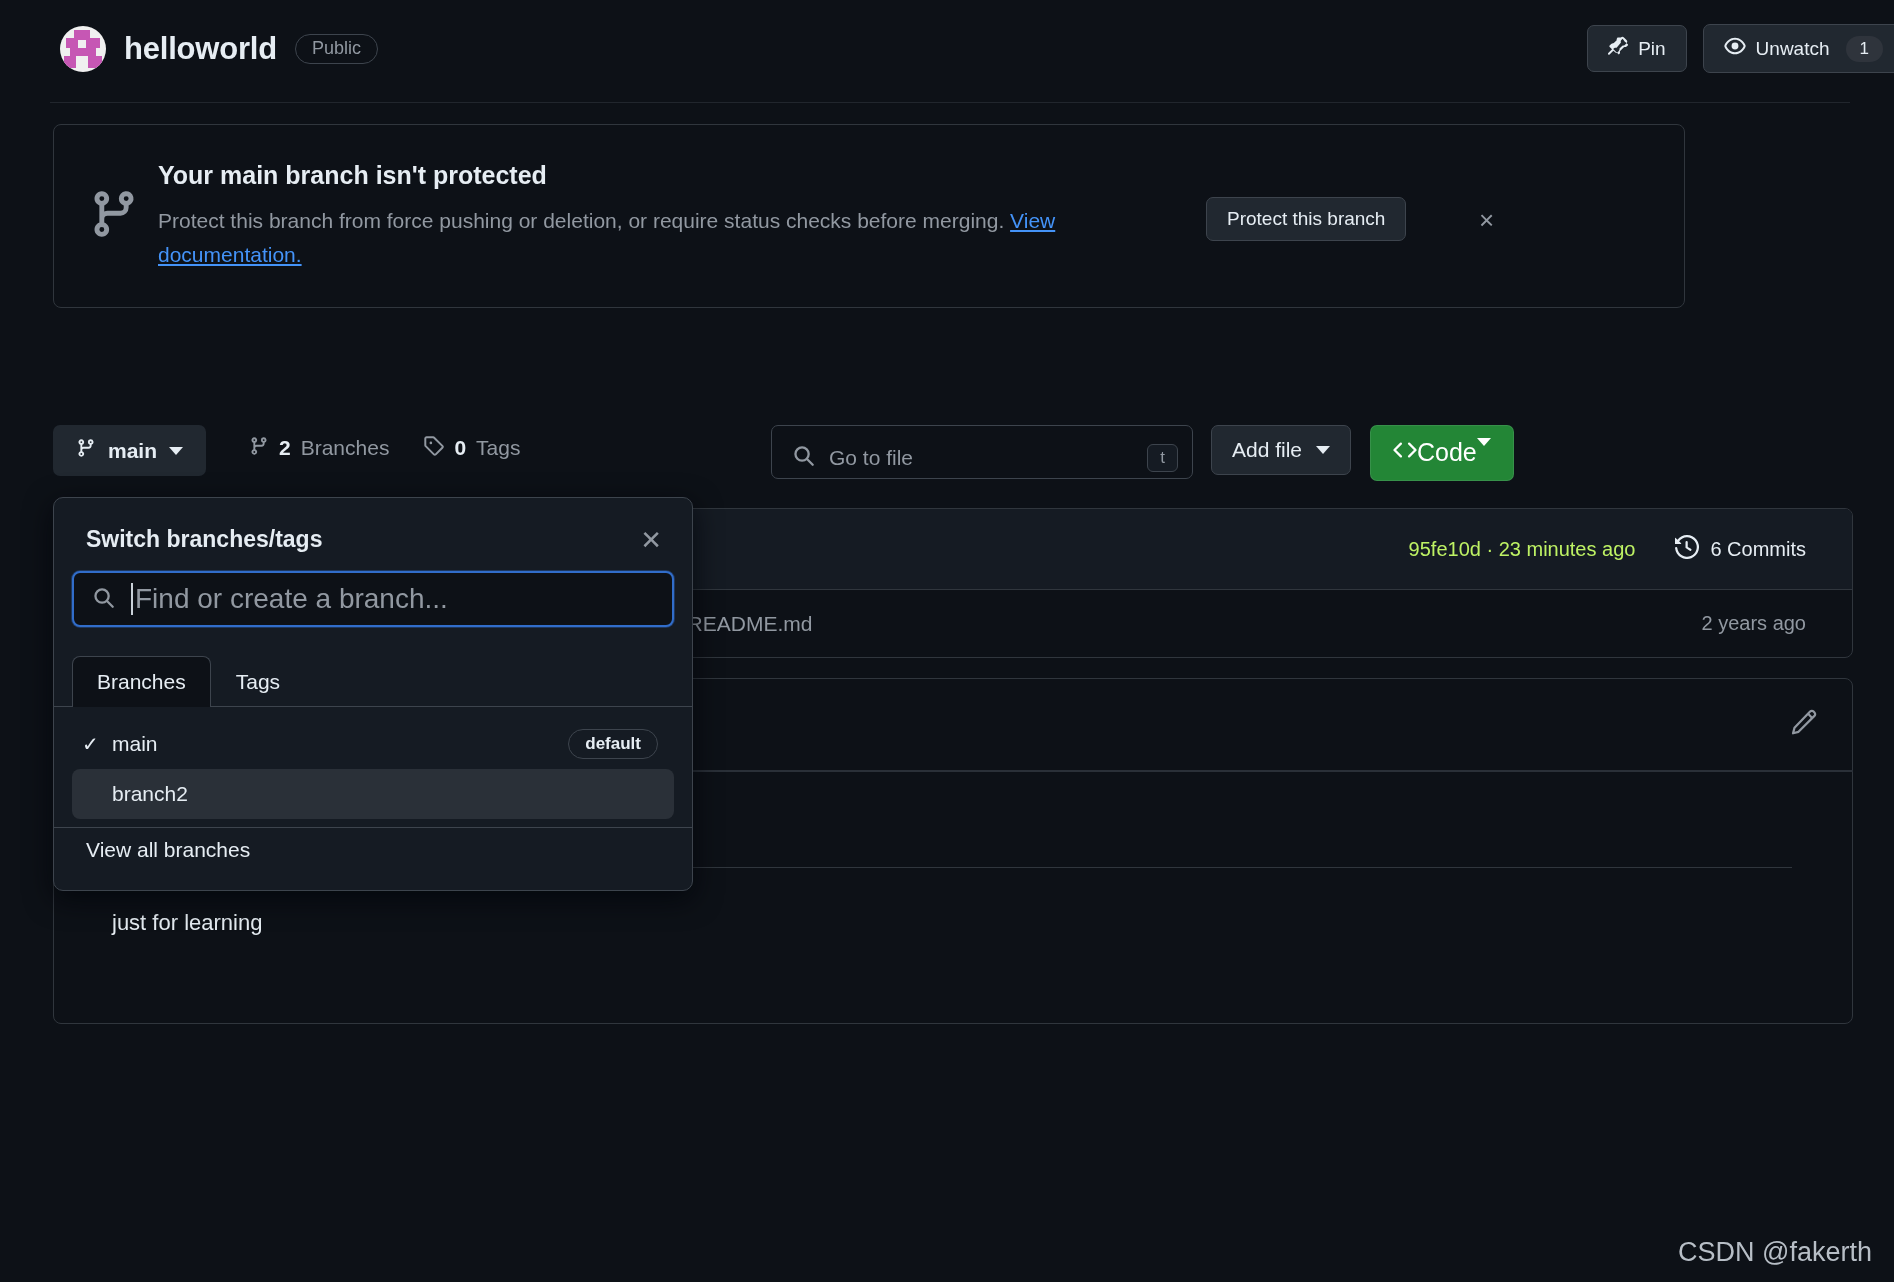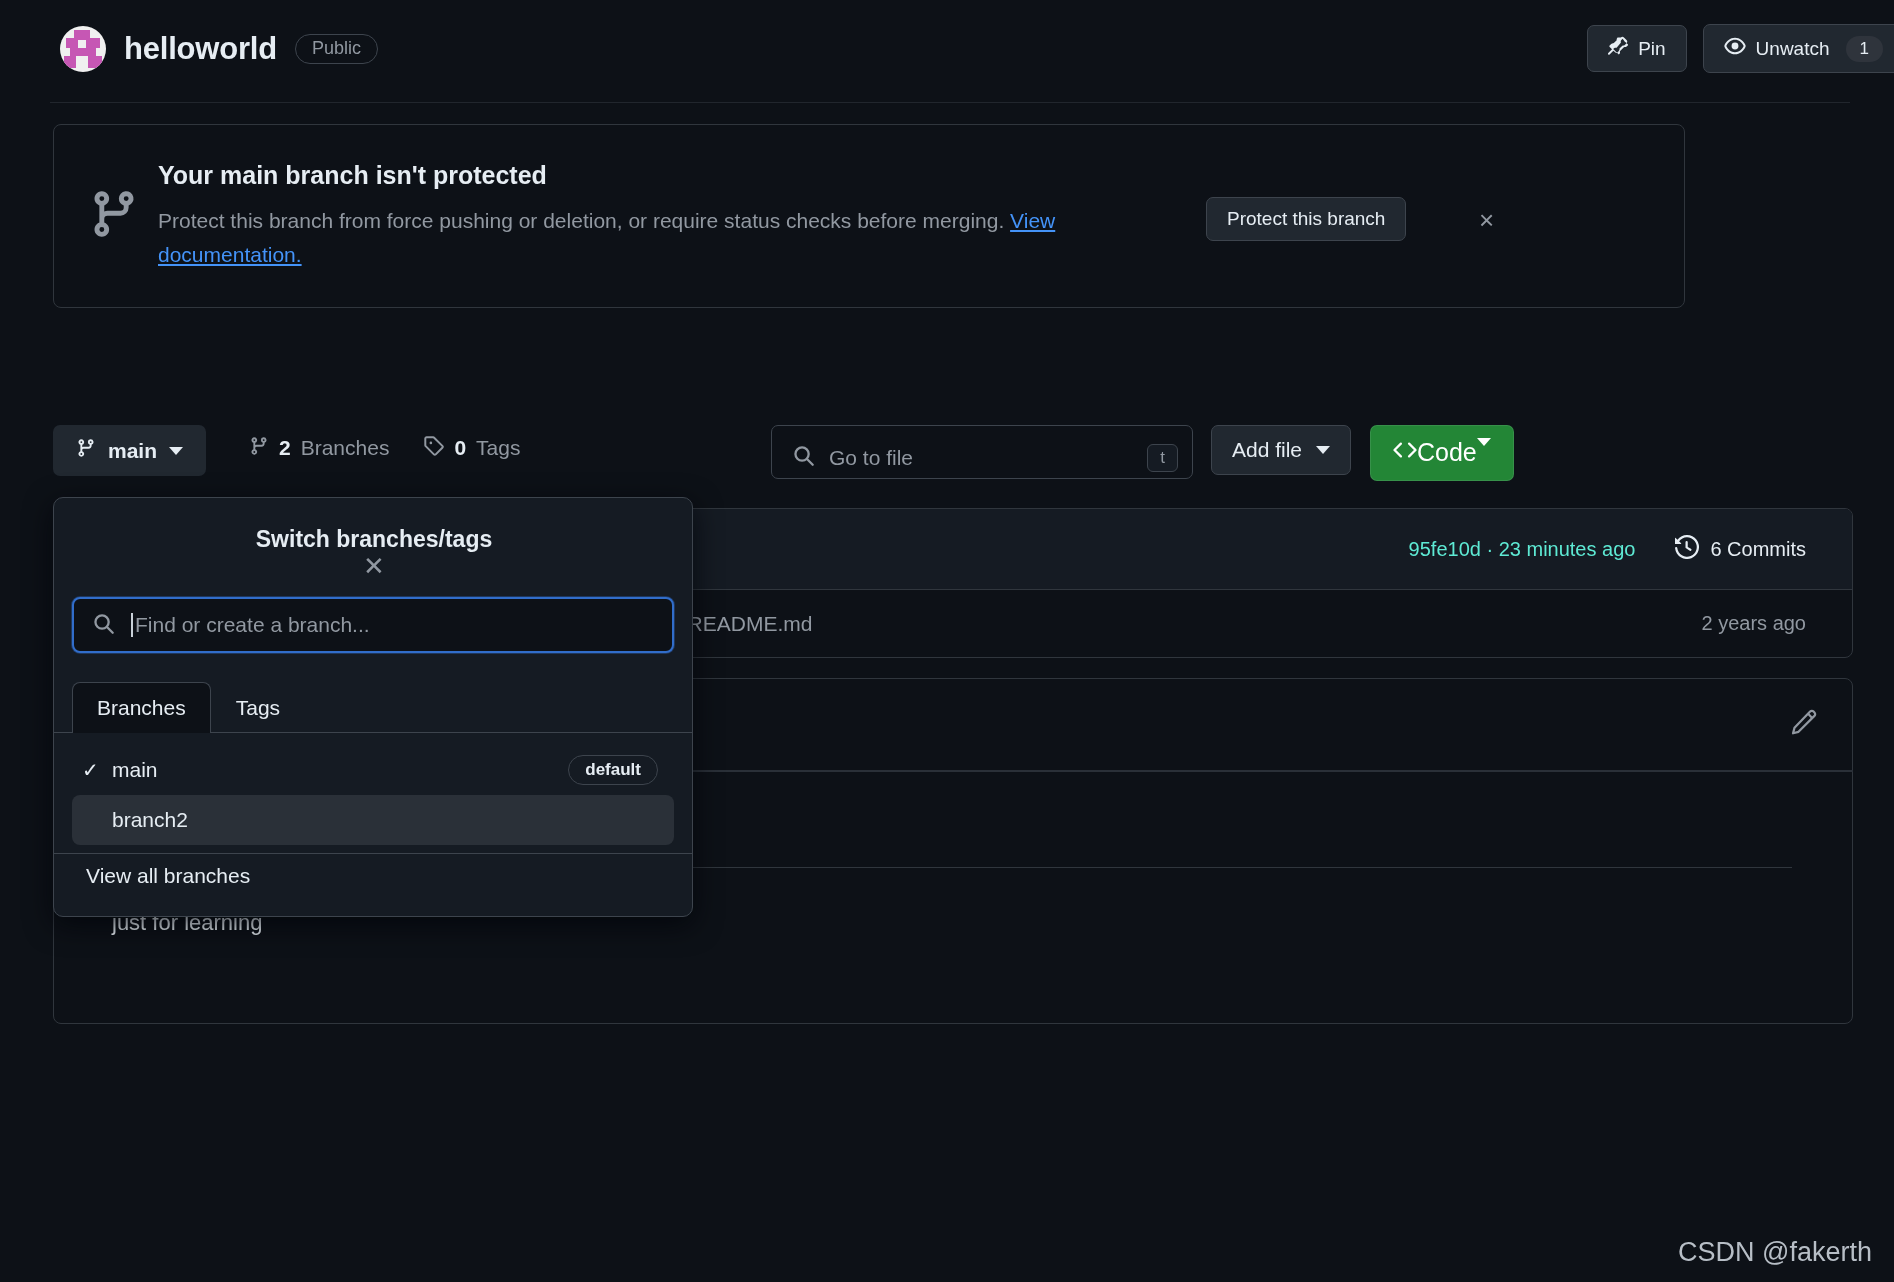--- a/index.html
+++ b/index.html
@@ -131,21 +131,21 @@
   
   .filebox {
     position: absolute; left: 53px; top: 508px; width: 1800px; height: 150px;
     border: 1px solid #30363d; border-radius: 8px; overflow: hidden;
     background: #0d1117;
   }
   .commitbar {
     height: 80px; display: flex; align-items: center; justify-content: flex-end;
     padding-right: 46px; gap: 40px; background: #151b23;
   }
-  .commit-meta { font-size: 20px; color: #5eead4; }
+  .commit-meta { font-size: 20px; color: #bef264; }
   .commits-link {
     font-size: 20px; color: #e6edf3; display: inline-flex; align-items: center; gap: 11px;
     cursor: pointer;
   }
   .frow {
     height: 68px; display: flex; align-items: center;
     border-top: 1px solid #30363d; padding: 0 46px 0 0;
     font-size: 21px;
   }
   .frow .fname { width: 560px; color: #e6edf3; padding-left: 46px; cursor: pointer; }
@@ -177,35 +177,34 @@
   
   .dropdown {
     position: absolute; left: 53px; top: 497px; width: 640px;
     background: #151b23; border: 1px solid #3d444d; border-radius: 10px;
     box-shadow: 0 8px 28px rgba(1,4,9,0.75);
     z-index: 40; overflow: hidden;
   }
   .dd-head {
     display: flex; align-items: center; justify-content: space-between;
     padding: 28px 30px 18px 32px;
-    flex-direction: column;
   }
   .dd-title { font-size: 23px; font-weight: bold; color: #e6edf3; }
   .dd-close {
     background: none; border: none; color: #9198a1; font-size: 26px;
     cursor: pointer; line-height: 1; font-family: "Liberation Sans", sans-serif;
   }
   .dd-search-wrap { padding: 0 18px 22px; }
   .dd-search {
     border: 2px solid #316dca; border-radius: 8px; background: #0d1117;
     height: 56px; display: flex; align-items: center; padding: 0 18px; cursor: text;
     box-shadow: 0 0 0 1px rgba(49,109,202,0.35);
   }
   .dd-search .ph {
-    font-size: 21px; color: #9198a1; margin-left: 16px;
+    font-size: 28px; color: #9198a1; margin-left: 16px;
     border-left: 2px solid #c9d1d9; padding-left: 2px;
   }
   .dd-tabs {
     display: flex; align-items: flex-end; gap: 0;
     border-bottom: 1px solid #3d444d; padding-left: 18px; height: 58px;
   }
   .dd-tab {
     font-size: 21px; color: #e6edf3; padding: 13px 24px; cursor: pointer;
     border: 1px solid transparent; border-bottom: none;
     border-radius: 8px 8px 0 0; position: relative; top: 1px;

